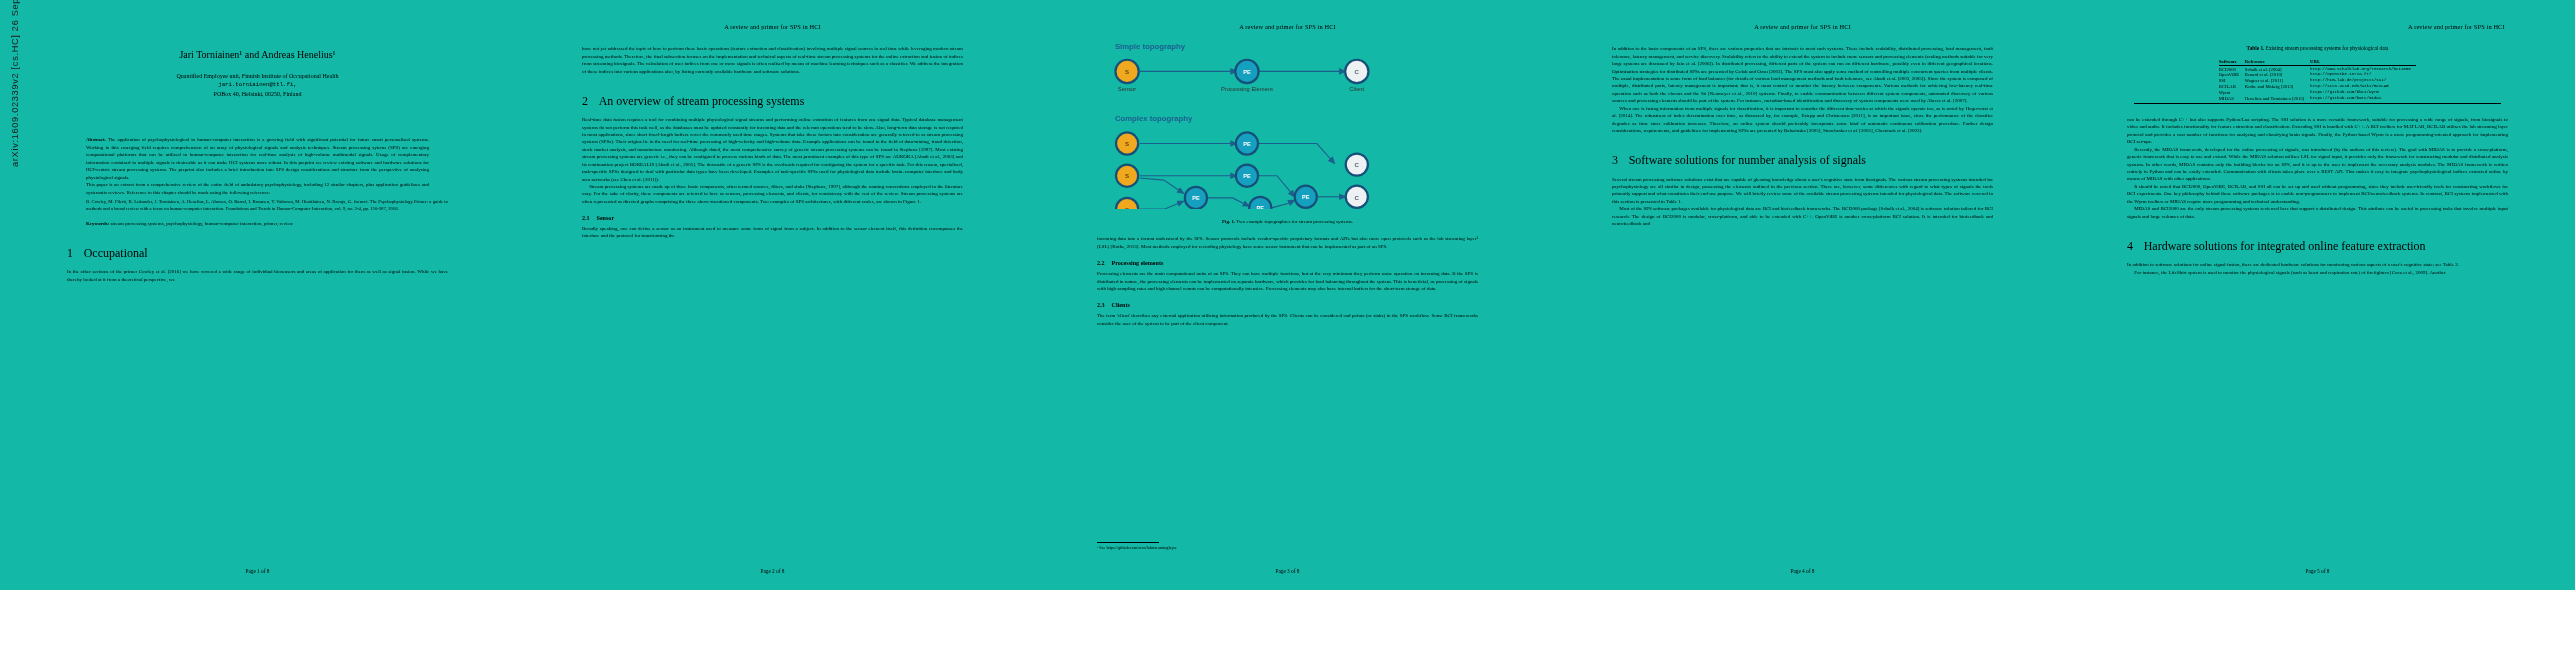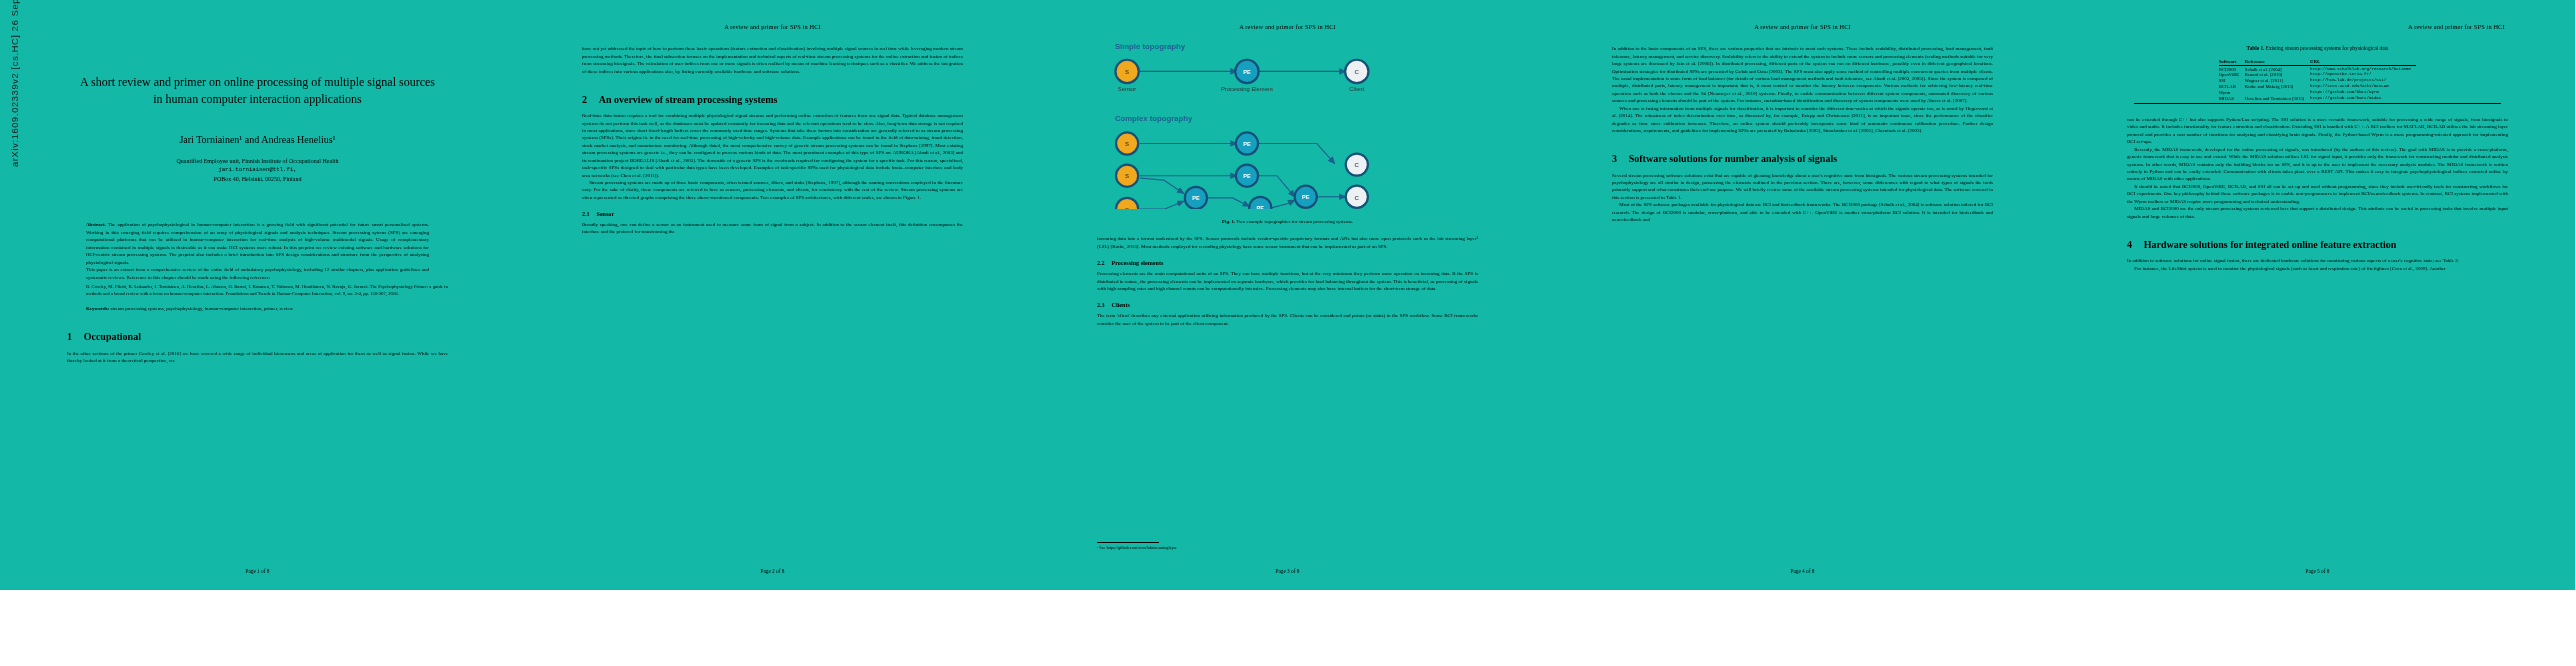--- a/index.html
+++ b/index.html
@@ -12,21 +12,21 @@
   .arxiv-stamp{position:absolute;left:10px;top:167px;transform:rotate(-90deg);transform-origin:left top;
                font-size:9.2px;letter-spacing:0.7px;color:#1a1a1a;white-space:nowrap;font-family:"Liberation Sans",sans-serif;}
   .title{font-size:12px;line-height:1.42;text-align:center;font-weight:normal;margin:51px 12.2px 0 12.2px;}
   .authors{text-align:center;font-size:10px;margin-top:25.6px;}
   .affil{text-align:center;font-size:6px;line-height:1.55;margin-top:12.2px;}
   .mono{font-family:"Liberation Mono",monospace;font-size:5.7px;}
   .abstract{margin:37px 19px 0 19px;font-size:5px;line-height:1.5;text-align:justify;}
   .abstract b{font-weight:bold;}
   .quote{margin:1.7px 0 0 19px;font-size:4.7px;line-height:1.5;text-align:justify;}
   .kw{margin:7.8px 19px 0 19px;font-size:5px;line-height:1.5;text-align:justify;}
-  .h1{font-size:10px;font-weight:bold;margin:19px 0 7.2px 0;}
+  .h1{font-size:12px;font-weight:normal;margin:19px 0 7.2px 0;}
   .h1 .num{display:inline-block;width:16.7px;}
   .h2{font-size:6.1px;font-weight:bold;margin:9.4px 0 4.4px 0;}
   .h2 .num{display:inline-block;width:14.5px;}
   p.body{font-size:5px;line-height:1.485;text-align:justify;margin:0 0 0 0;text-indent:7.2px;}
   p.body.first{text-indent:0;}
   .colwrap{margin-top:2.2px;}
   .footnote{position:absolute;left:0;right:0;bottom:0;font-size:4.2px;line-height:1.45;}
   .fnrule{width:62px;height:0.6px;background:#000;margin-bottom:2.2px;}
   .pagenum{position:absolute;bottom:15.6px;left:0;right:0;text-align:center;font-size:5.3px;}
   .figbox{margin:6.7px 0 0 0;}
@@ -45,21 +45,20 @@
   .tbl-bottomrule{height:0.7px;background:#000;margin:2.2px auto 0 auto;}
 </style>
 </head>
 <body>
 
 <div class="strip">
 
   <div class="page">
     <div class="arxiv-stamp">arXiv:1609.02339v2  [cs.HC]  26 Sep 2016</div>
     <div class="page-inner">
-      <div class="title">A short review and primer on online processing of multiple signal sources in human computer interaction applications</div>
       <div class="authors">Jari Torniainen¹ and Andreas Henelius¹</div>
       <div class="affil">
         <div>Quantified Employee unit, Finnish Institute of Occupational Health</div>
         <div class="mono">jari.torniainen@ttl.fi,</div>
         <div>POBox 40, Helsinki, 00250, Finland</div>
       </div>
 
       <div class="abstract">
         <p style="margin:0;text-indent:0;"><b>Abstract.</b>
         <span>The application of psychophysiological in human-computer interaction is a growing field with significant potential for future smart personalised systems. Working in this emerging field requires comprehension of an array of physiological signals and analysis techniques. Stream processing sytems (SPS) are emerging computational platforms that can be utilized in human-computer interaction for real-time analysis of high-volume multimodal signals. Usage of complementary information contained in multiple signals is desireable as it can make HCI systems more robust. In this preprint we review existing software and hardware solutions for HCI-centric stream processing systems. The preprint also includes a brief introduction into SPS design considerations and structure from the perspective of analysing physiological signals.</span></p>

